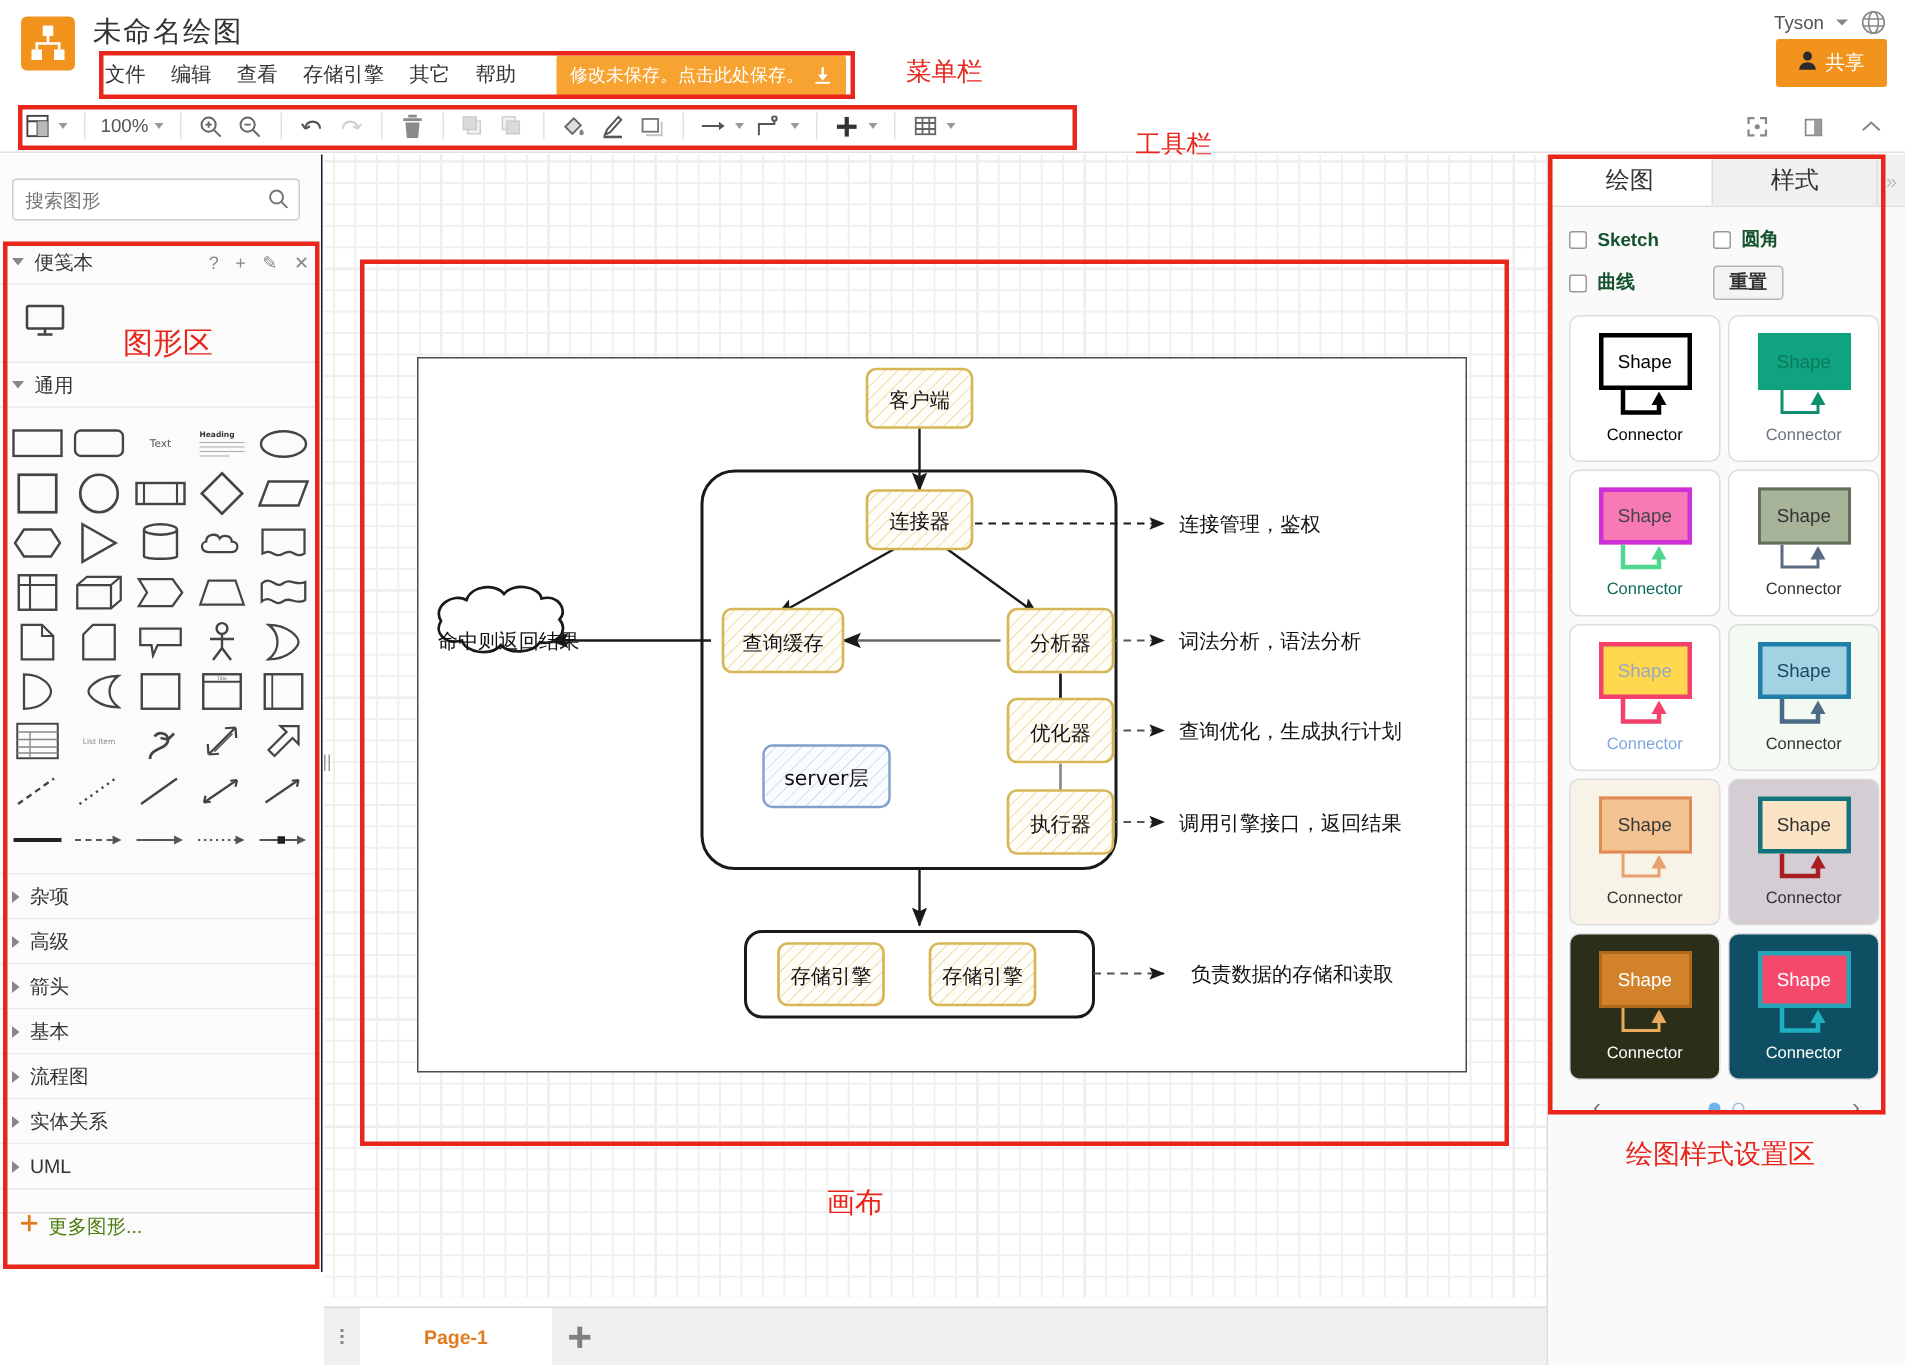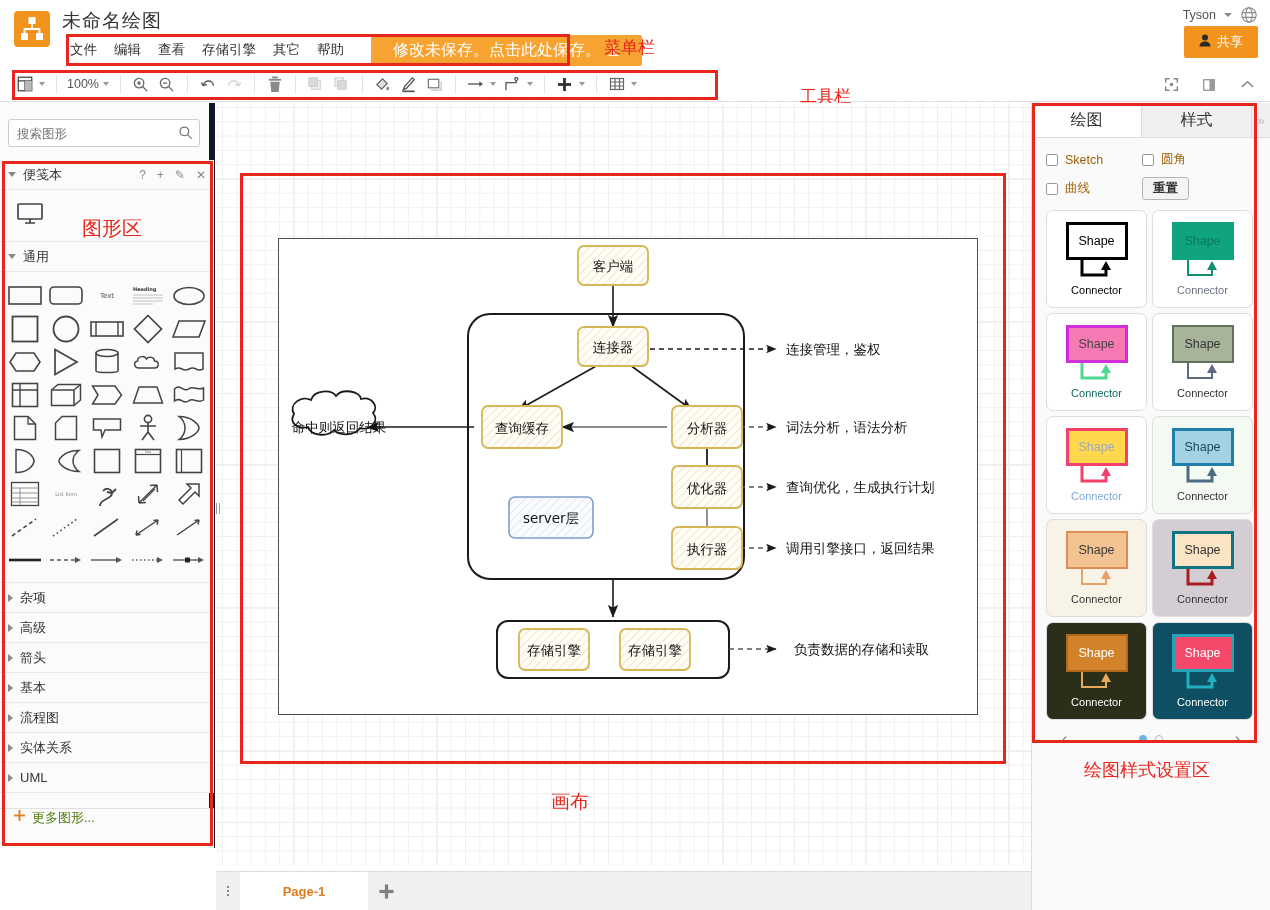--- a/index.html
+++ b/index.html
@@ -26,21 +26,21 @@
     font-size:19px; color:#333; letter-spacing:1px;
     font-family:"DejaVu Sans","Liberation Sans",sans-serif;
   }
   .menubar {
     position:absolute; left:70px; top:37px; height:26px;
     display:flex; align-items:center; gap:17px;
   }
   .menu-item { font-size:13.5px; color:#333; cursor:pointer; white-space:nowrap; }
   .save-pill {
     margin-left:10px; background:#f7a331; color:#fff;
-    font-size:16px; padding:5px 22px; border-radius:2px;
+    font-size:12px; padding:5px 9px; border-radius:2px;
     display:flex; align-items:center; gap:6px; white-space:nowrap;
     cursor:pointer;
     font-family:Liberation Serif, serif;
   }
   .save-pill svg { display:block; }
 
   
   .ann-box { position:absolute; border:3px solid #e8261c; pointer-events:none; }
   .ann-label { position:absolute; color:#e8261c; font-size:17px; white-space:nowrap;
     font-family:"DejaVu Sans","Liberation Sans",sans-serif; }
@@ -68,21 +68,21 @@
     width:26px; height:26px; display:flex; align-items:center; justify-content:center;
     cursor:pointer; color:#666;
   }
   .tb-caret { width:0;height:0;border-left:3.5px solid transparent;border-right:3.5px solid transparent;border-top:4.5px solid #999; margin-left:1px; margin-right:4px; cursor:pointer;}
   .zoom-label { font-size:12.5px; color:#555; padding:0 3px; cursor:pointer; }
   .tb-right { position:absolute; right:10px; top:0; height:35px; display:flex; align-items:center; gap:12px; }
 
   
   .left-panel {
     position:absolute; left:0; top:103px; width:215px; height:745px;
-    background:#fbfbfb; border-right:6px solid #0f172a;
+    background:#fbfbfb; border-right:1px solid #0f172a;
   }
   .search-wrap { position:absolute; left:8px; top:16px; width:192px; height:28px; }
   .search-input {
     width:192px; height:28px; border:1px solid #ccc; border-radius:3px;
     background:#fff; padding:0 26px 0 8px; font-size:12.5px; color:#777;
     font-family:"DejaVu Sans","Liberation Sans",sans-serif;
     outline:none;
   }
   .search-icon { position:absolute; right:7px; top:6px; color:#777; }
 
@@ -155,21 +155,21 @@
   .rp-tab {
     flex:1; display:flex; align-items:center; justify-content:center;
     font-size:16px; color:#333; cursor:pointer; background:#f0f0f0;
     border-right:1px solid #dcdcdc;
   }
   .rp-tab.active { background:#fff; }
   .rp-collapse { width:18px; display:flex; align-items:center; justify-content:center; color:#bbb; font-size:13px; cursor:pointer; background:#f0f0f0;}
 
   .rp-body { padding:13px 14px 0 14px; }
   .chk-row { display:flex; margin-bottom:9px; }
-  .chk { display:flex; align-items:center; gap:7px; width:96px; font-size:12.5px; color:#a16207; font-weight:normal; cursor:pointer;}
+  .chk { display:flex; align-items:center; gap:7px; width:96px; font-size:12.5px; color:#14532d; font-weight:bold; cursor:pointer;}
   .chk .box { width:12px; height:12px; border:1px solid #9a9a9a; background:#fff; border-radius:2px; }
   .reset-btn {
     border:1px solid #b5b5b5; background:#f4f4f4; font-size:12.5px; color:#333;
     padding:2px 10px; border-radius:3px; cursor:pointer; font-weight:bold;
     font-family:"DejaVu Sans","Liberation Sans",sans-serif;
   }
 
   .style-grid { display:flex; flex-wrap:wrap; gap:5px; margin-top:10px; }
   .style-card {
     width:101px; height:98px; border:1px solid #ddd; border-radius:7px;
@@ -396,21 +396,21 @@
         </svg>
       </div>
       <div class="tb-btn">
         <svg width="15" height="14" viewBox="0 0 16 14" fill="none" stroke="#888" stroke-width="1.5">
           <path d="M2 9 L8 3.5 L14 9"></path>
         </svg>
       </div>
     </div>
 
     <div class="ann-box" style="left:12px; top:3px; width:706px; height:30px;"></div>
-    <div class="ann-label" style="left:800px; top:18px;">工具栏</div>
+    <div class="ann-label" style="left:757px; top:18px;">工具栏</div>
   </div>
 
   <div class="left-panel">
 
     <div class="search-wrap">
       <input class="search-input" value="" placeholder="搜索图形" style="">
       <span class="search-icon">
         <svg width="15" height="15" viewBox="0 0 16 16" fill="none" stroke="#777" stroke-width="1.4">
           <circle cx="6.8" cy="6.8" r="4.6"></circle>
             <path d="M10.3 10.3 L14.5 14.5"></path>

